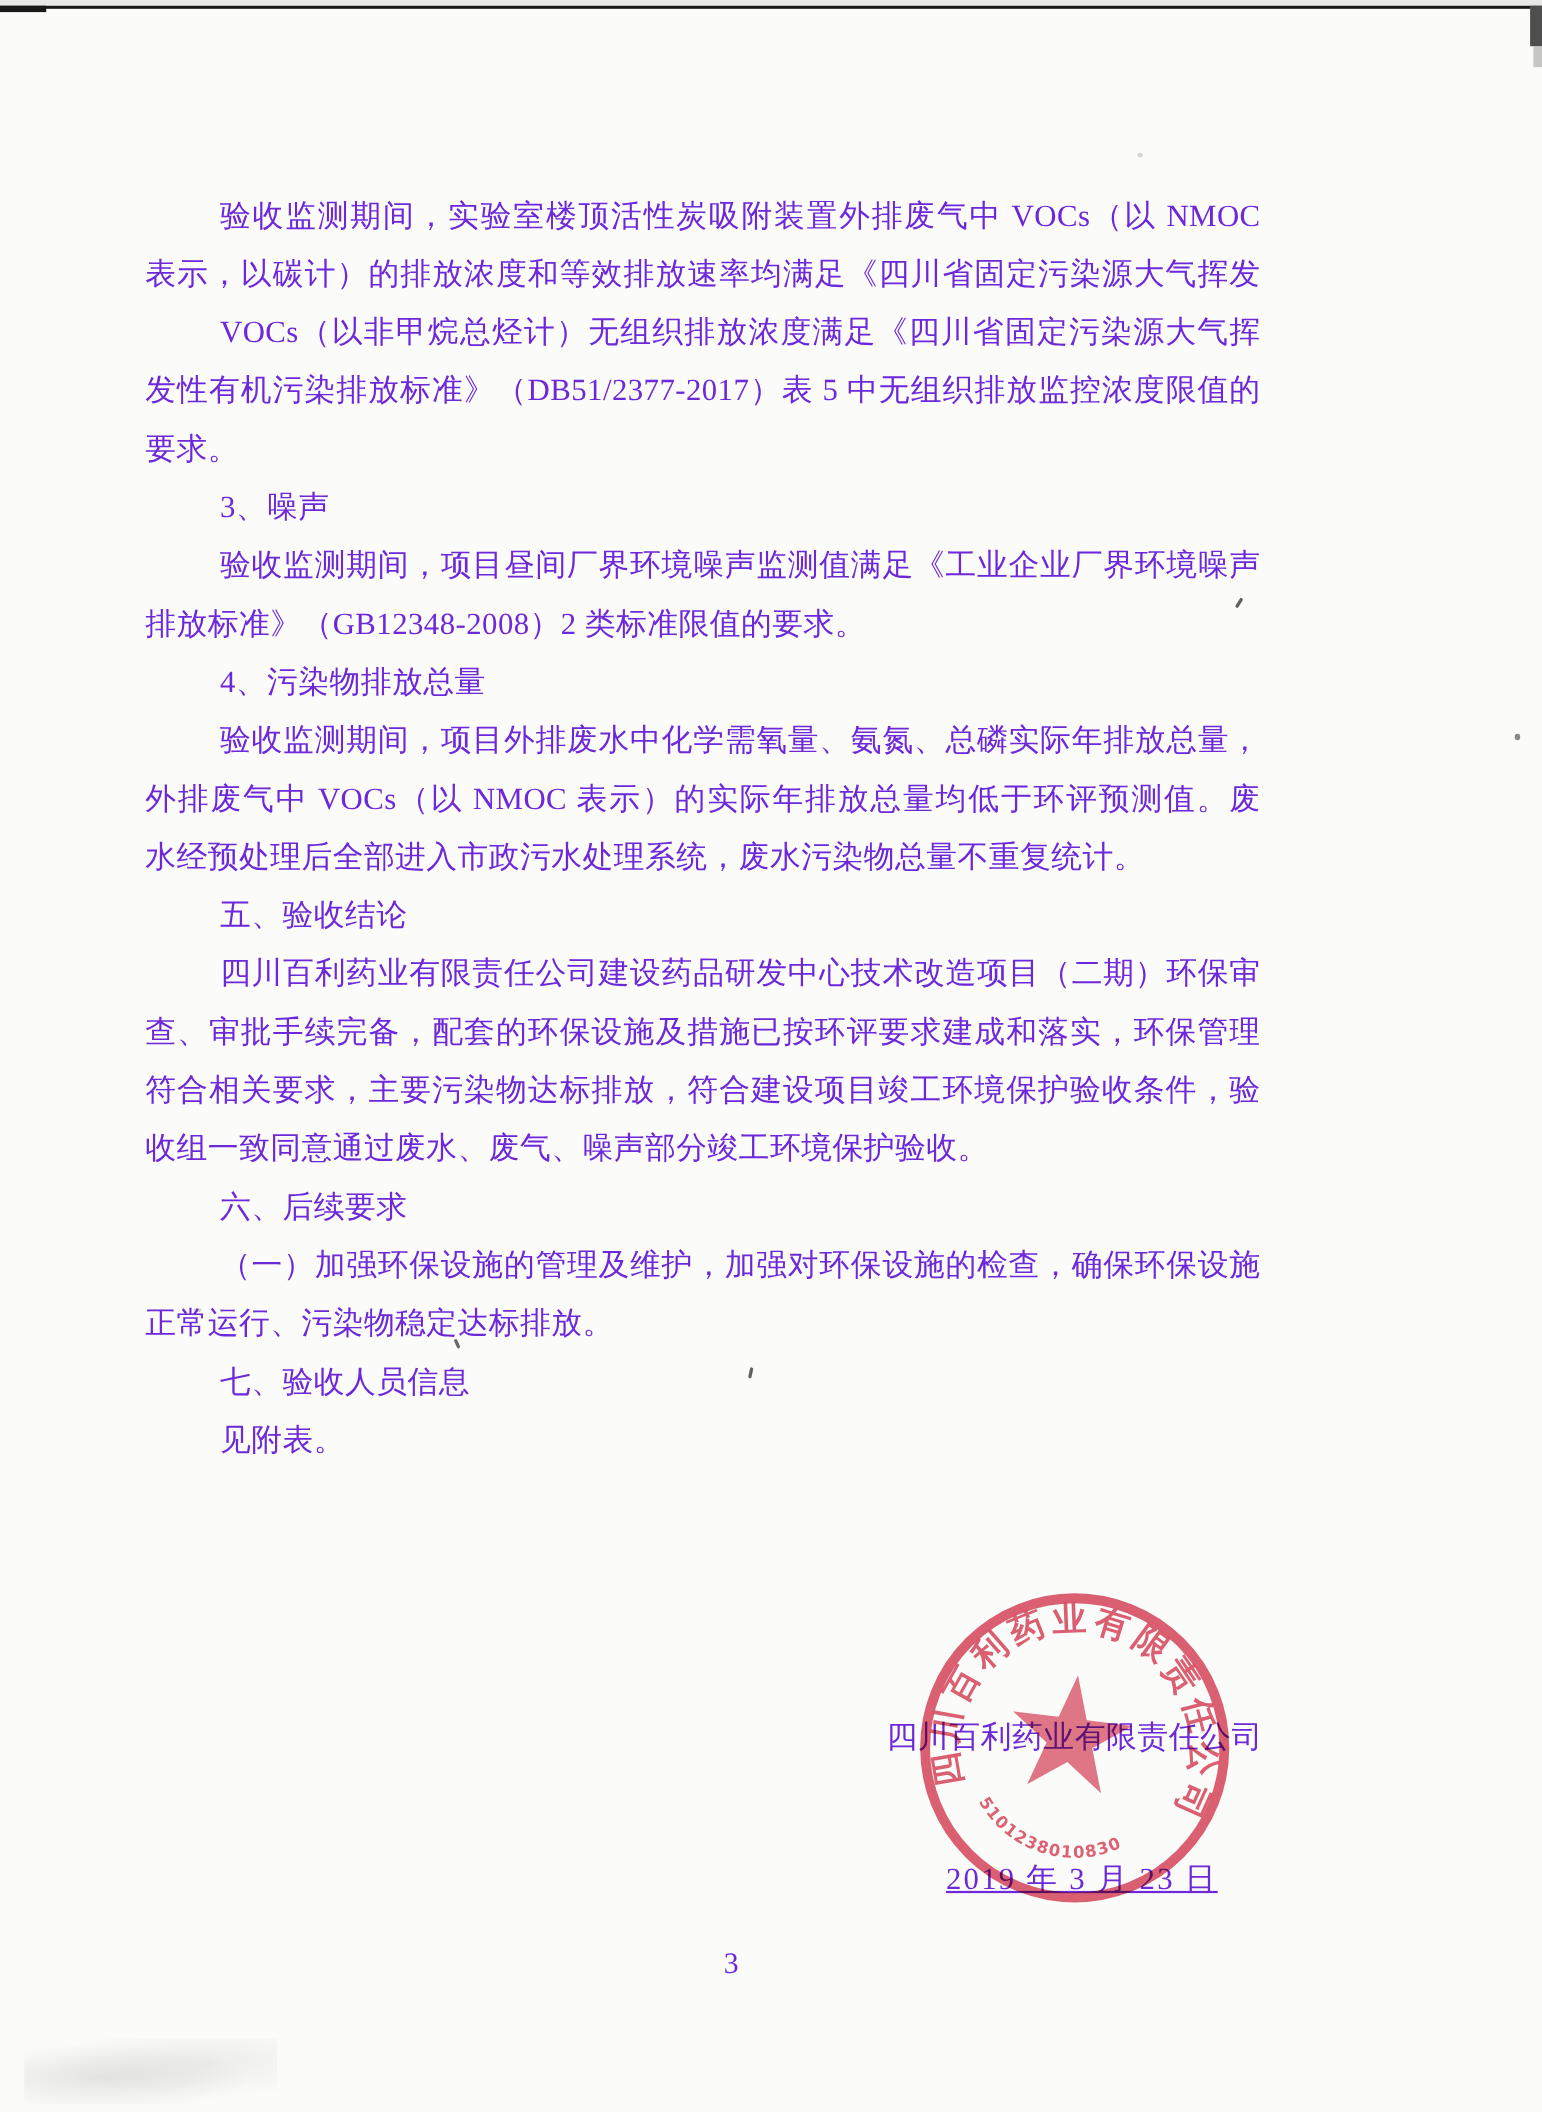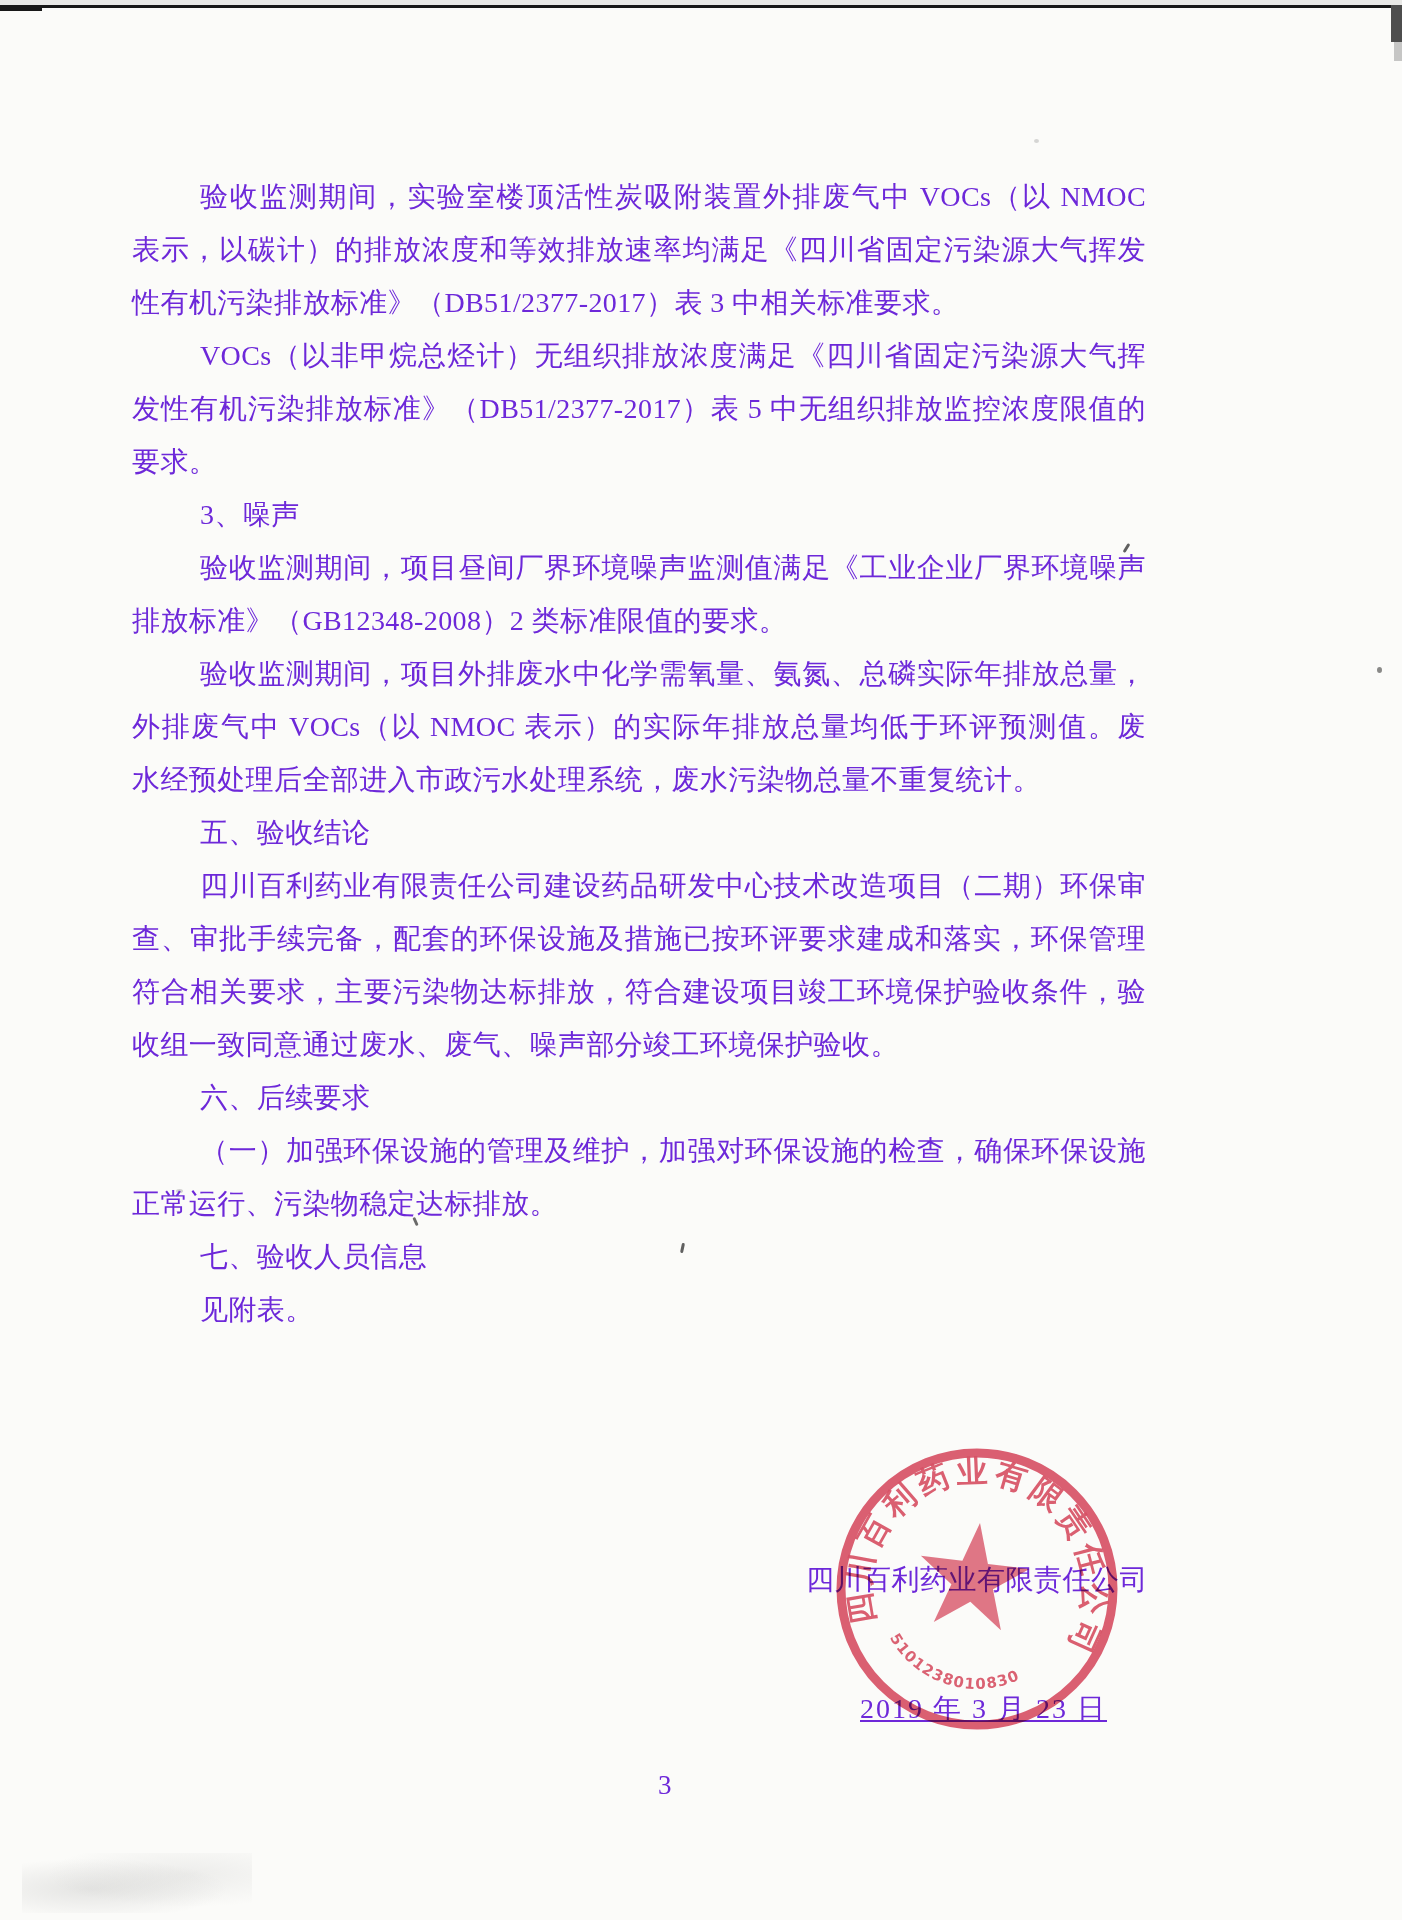--- a/index.html
+++ b/index.html
@@ -63,27 +63,27 @@
   <div class="speck s1"></div>
   <div class="speck s2"></div>
   <div class="speck s3"></div>
   <div class="speck s4"></div>
   <div class="speck s5"></div>
   <div class="speck s6"></div>
 
   <div id="doc-body">
       <div class="line indent j">验收监测期间，实验室楼顶活性炭吸附装置外排废气中 VOCs（以 NMOC</div>
       <div class="line j">表示，以碳计）的排放浓度和等效排放速率均满足《四川省固定污染源大气挥发</div>
-      <div class="line">性有机污染排放标准》（DB51/2377-2017）表 3 中相关标准要求。</div>
       <div class="line indent j">VOCs（以非甲烷总烃计）无组织排放浓度满足《四川省固定污染源大气挥</div>
       <div class="line j">发性有机污染排放标准》（DB51/2377-2017）表 5 中无组织排放监控浓度限值的</div>
       <div class="line">要求。</div>
       <div class="line indent">3、噪声</div>
       <div class="line indent j">验收监测期间，项目昼间厂界环境噪声监测值满足《工业企业厂界环境噪声</div>
       <div class="line">排放标准》（GB12348-2008）2 类标准限值的要求。</div>
+      <div class="line indent">4、污染物排放总量</div>
       <div class="line indent j">验收监测期间，项目外排废水中化学需氧量、氨氮、总磷实际年排放总量，</div>
       <div class="line j">外排废气中 VOCs（以 NMOC 表示）的实际年排放总量均低于环评预测值。废</div>
       <div class="line">水经预处理后全部进入市政污水处理系统，废水污染物总量不重复统计。</div>
       <div class="line indent bold">五、验收结论</div>
       <div class="line indent j">四川百利药业有限责任公司建设药品研发中心技术改造项目（二期）环保审</div>
       <div class="line j">查、审批手续完备，配套的环保设施及措施已按环评要求建成和落实，环保管理</div>
       <div class="line j">符合相关要求，主要污染物达标排放，符合建设项目竣工环境保护验收条件，验</div>
       <div class="line">收组一致同意通过废水、废气、噪声部分竣工环境保护验收。</div>
       <div class="line indent bold">六、后续要求</div>
       <div class="line indent j">（一）加强环保设施的管理及维护，加强对环保设施的检查，确保环保设施</div>

